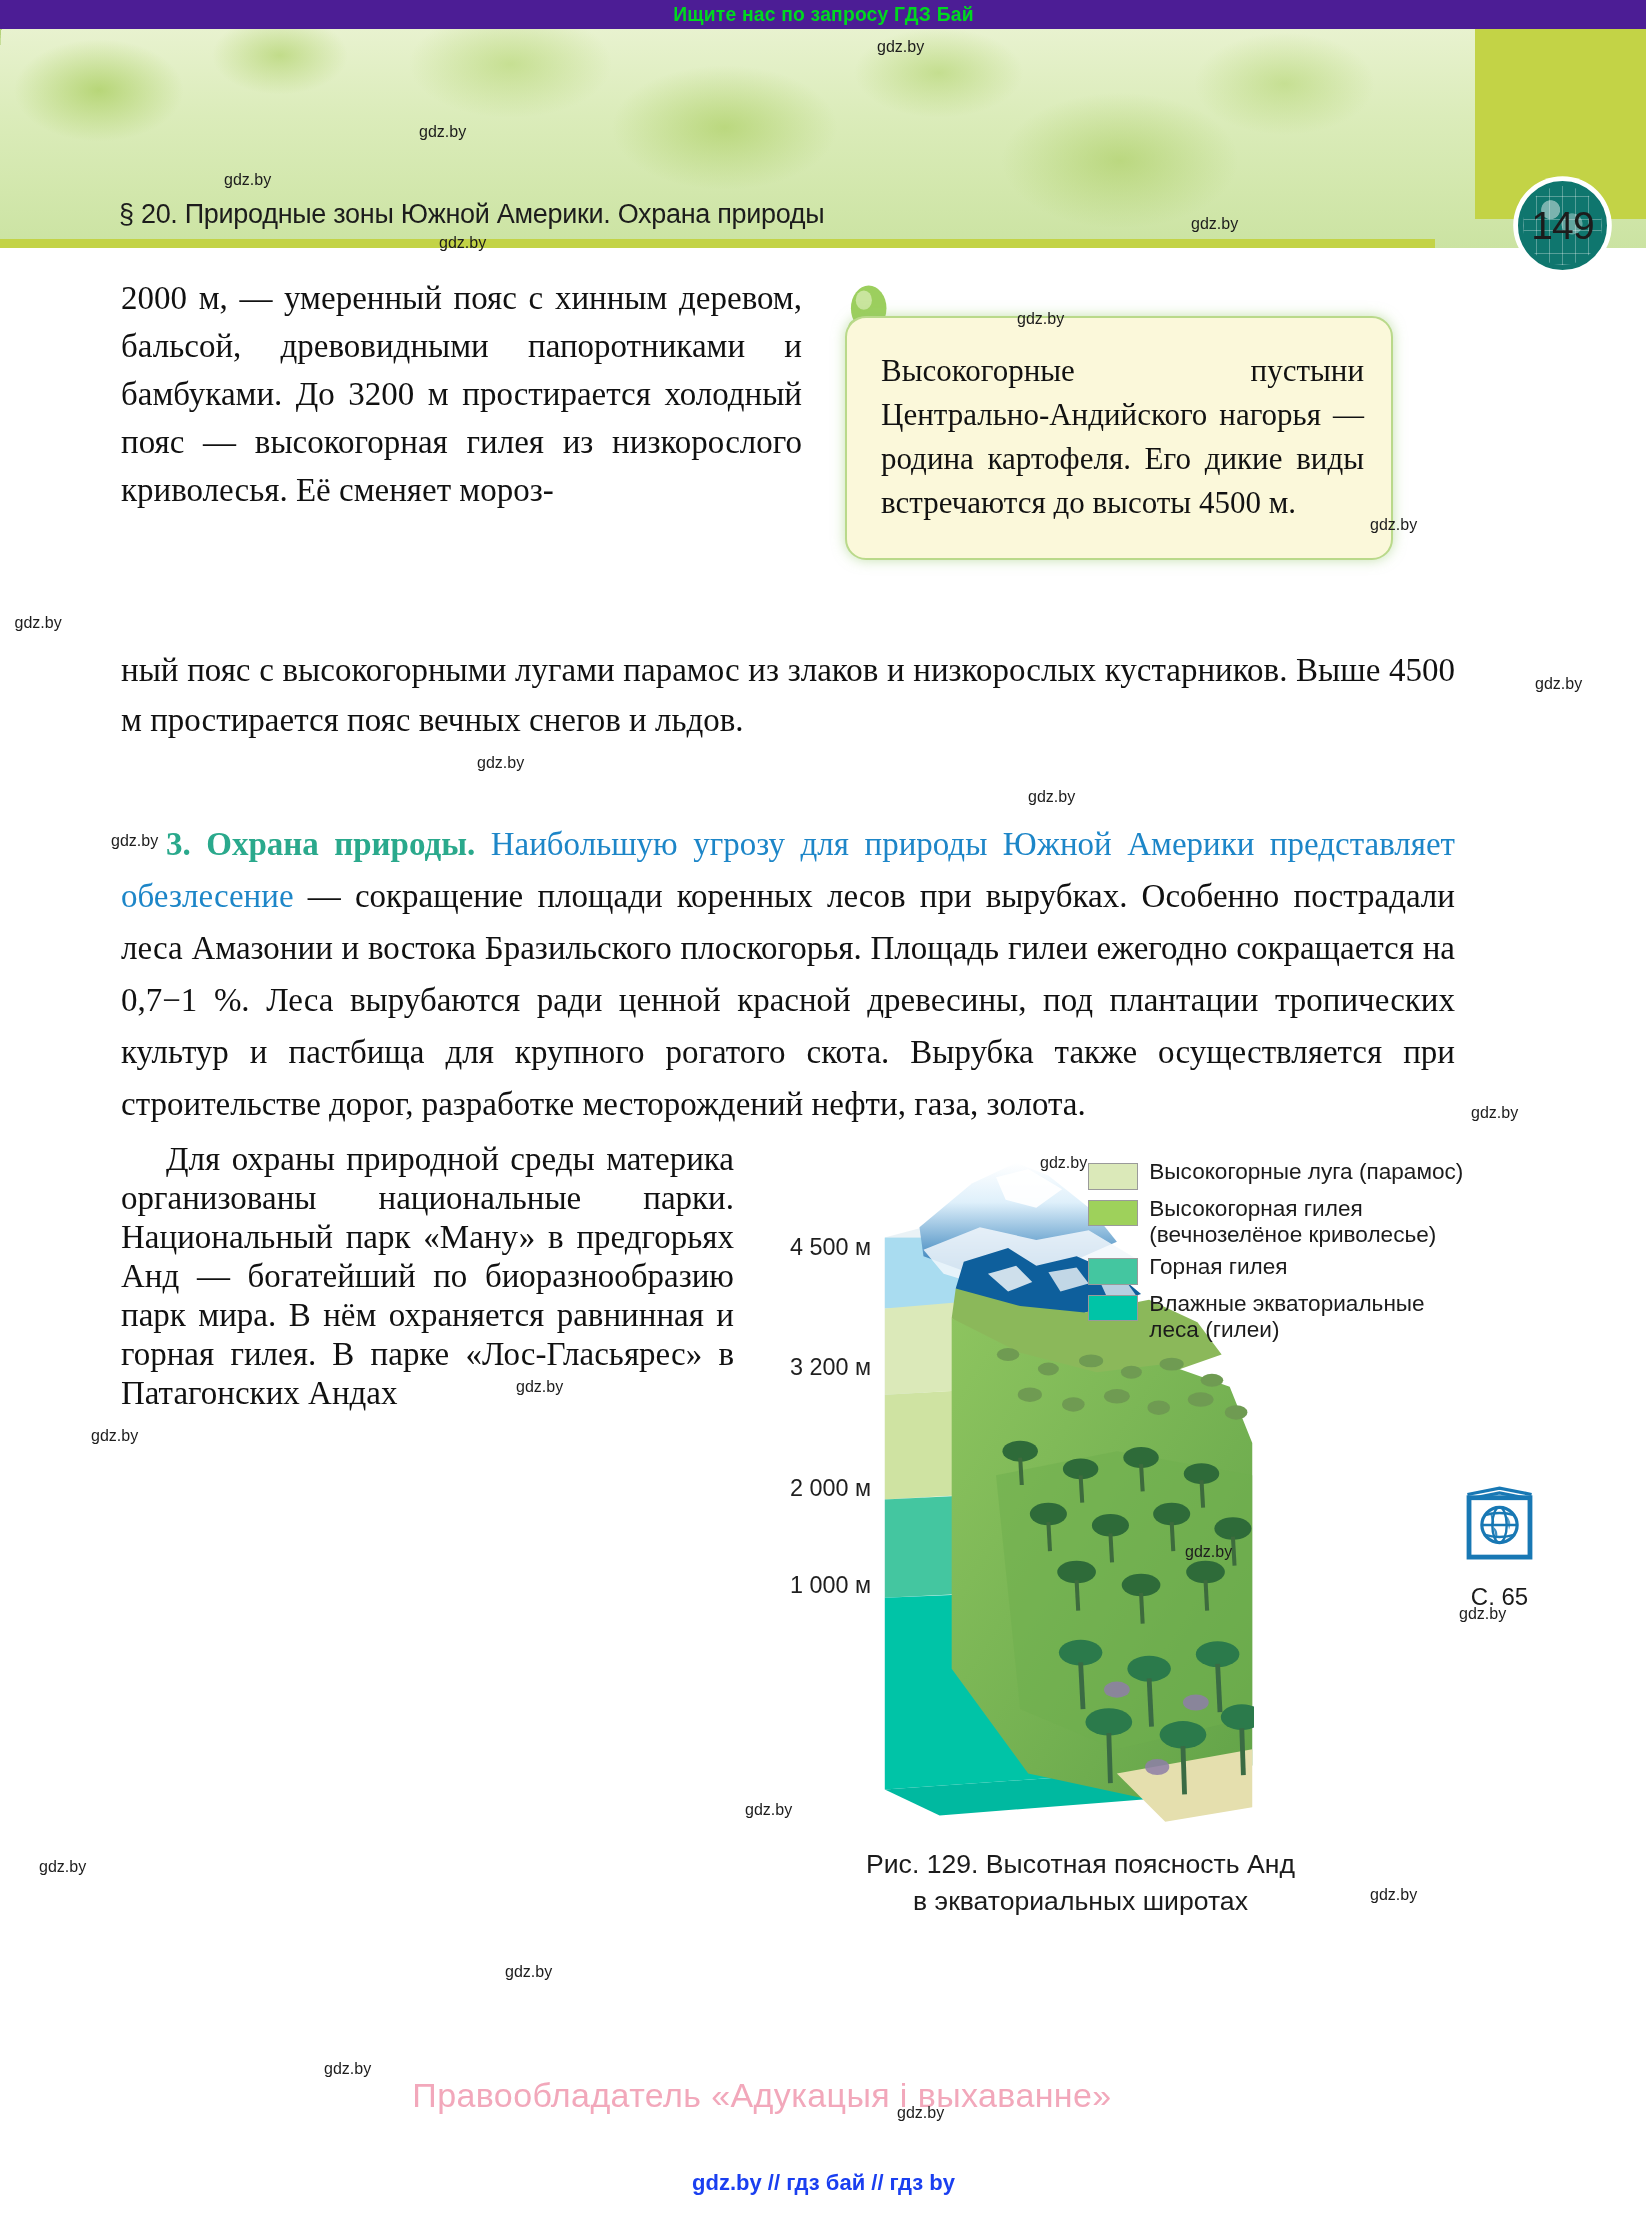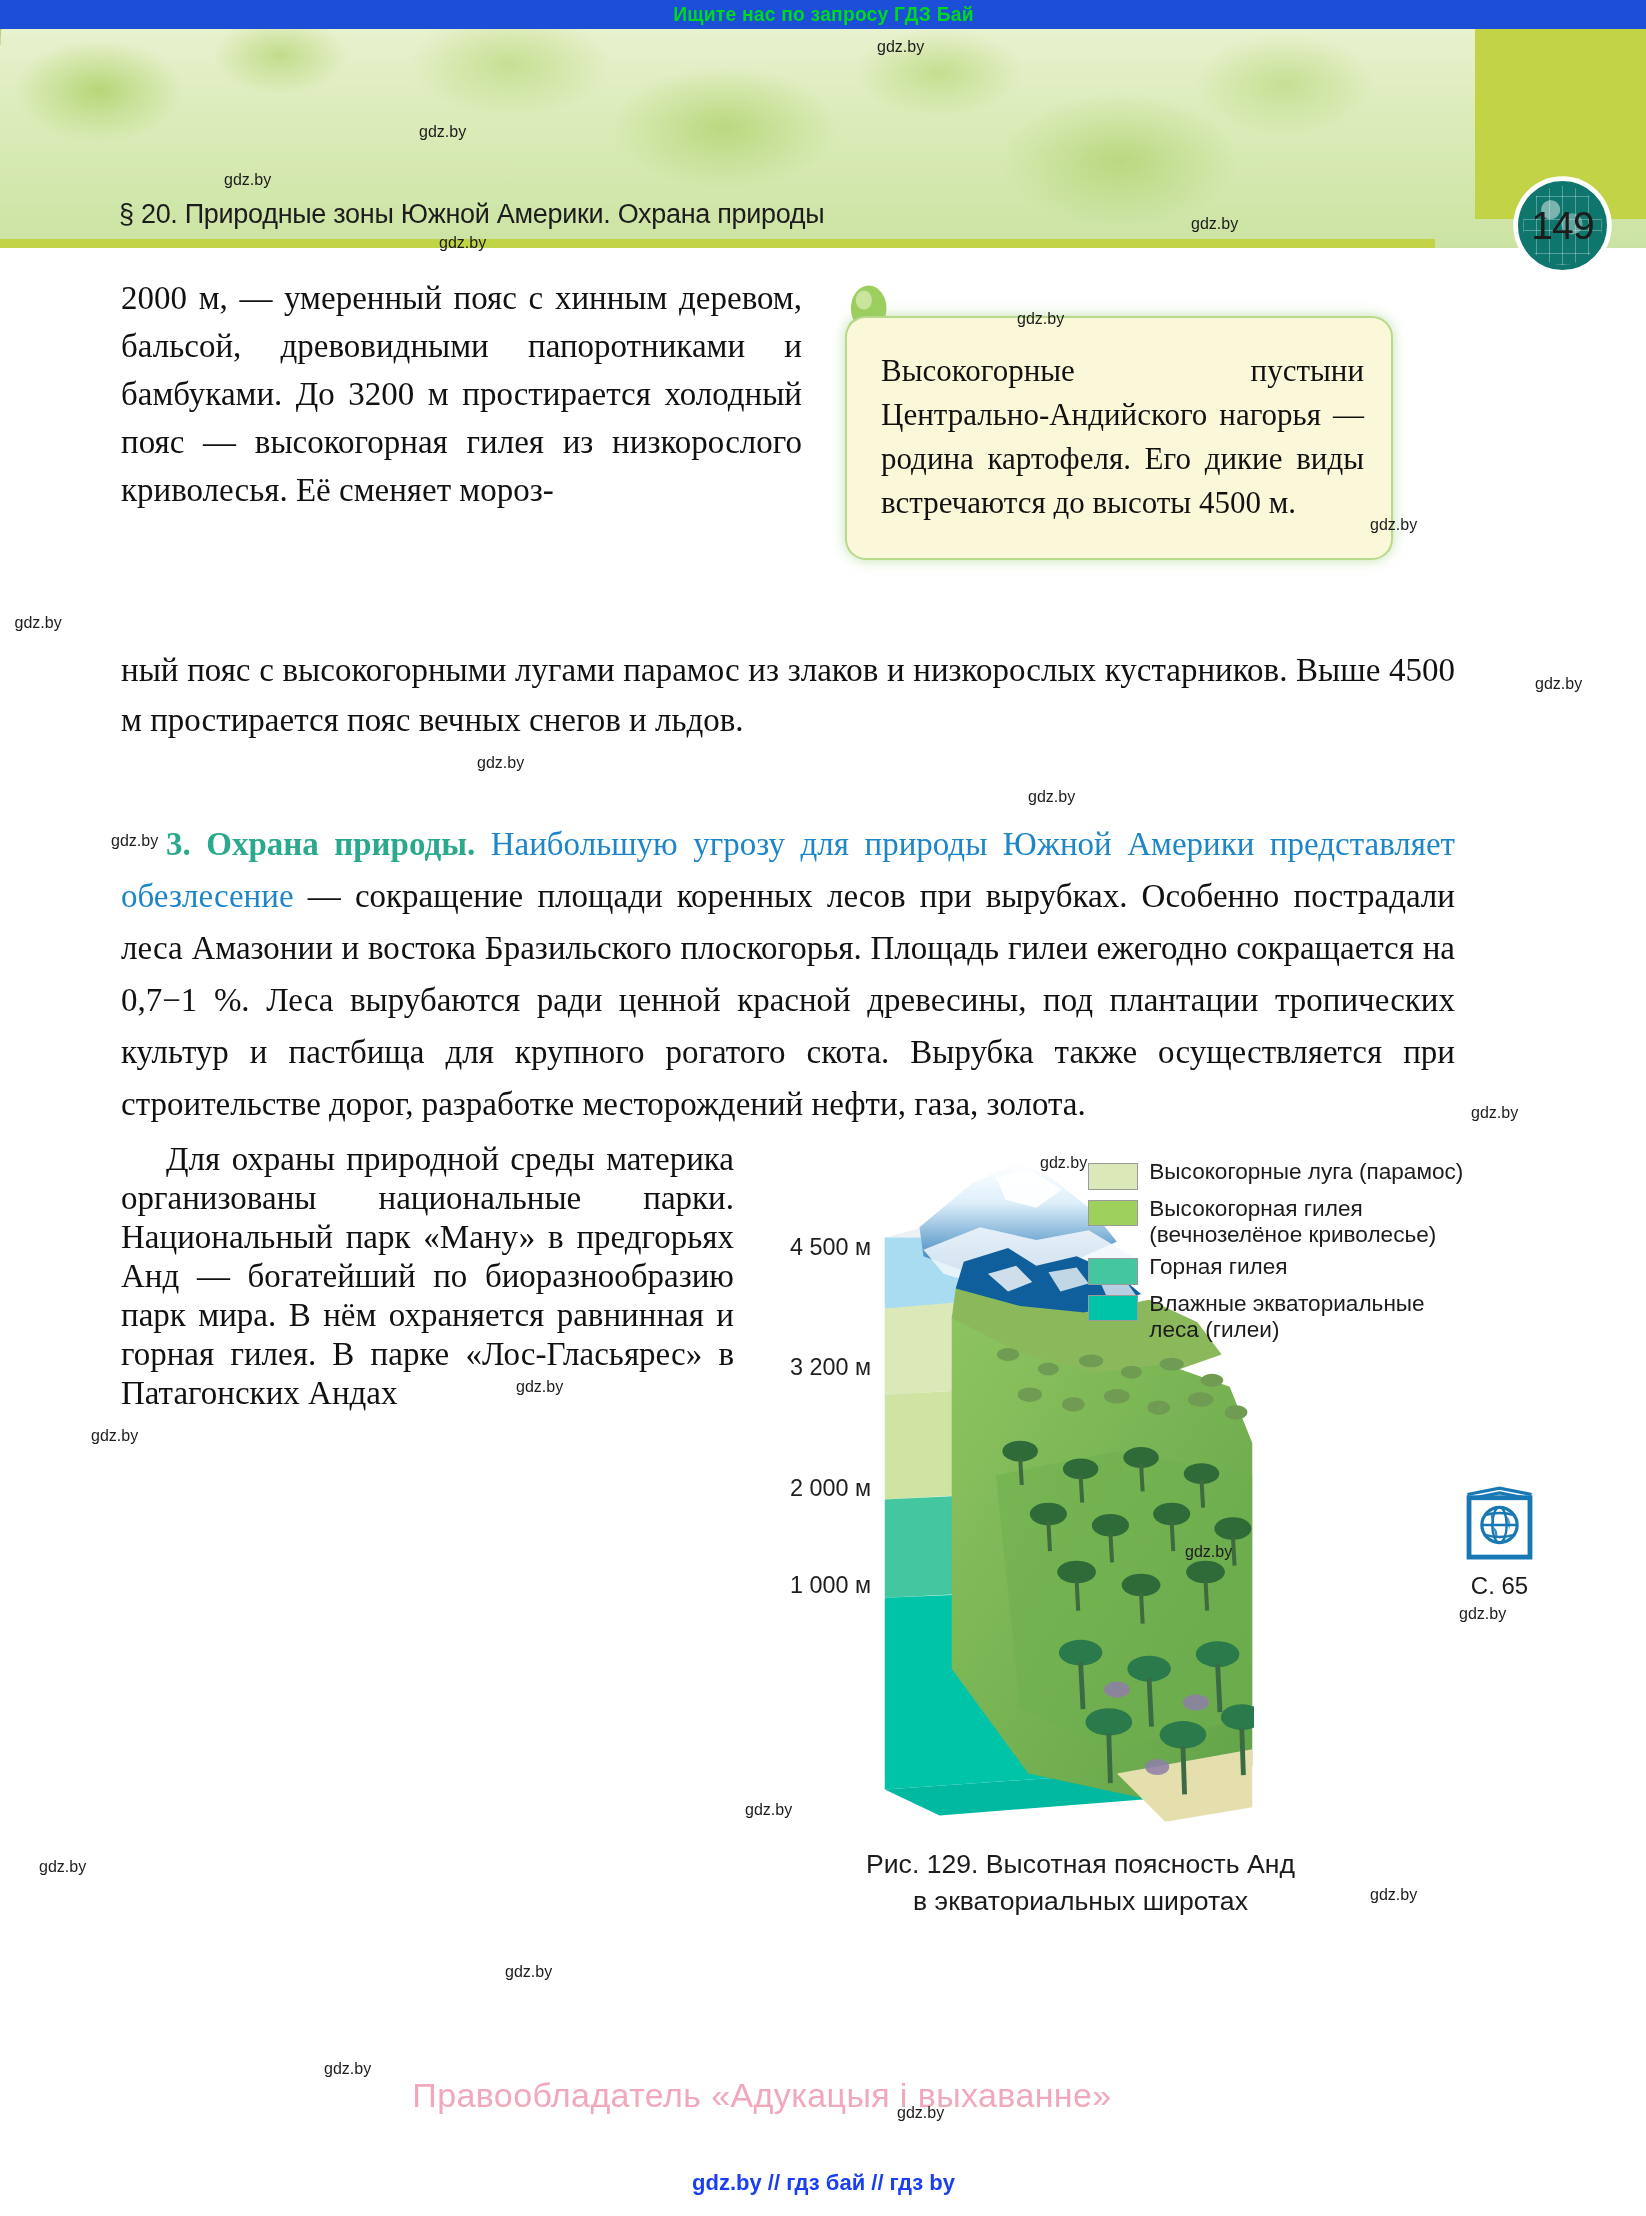--- a/index.html
+++ b/index.html
@@ -9,21 +9,21 @@
     background: #ffffff;
     font-family: "Liberation Serif", serif;
     position: relative;
     overflow: hidden;
   }
 
   
   .topbar {
     position:absolute; left:0; top:0; width:1647px; height:29px;
     display:flex; align-items:center; justify-content:center;
-    background:#1d4ed8;
+    background:#4c1d95;
   }
   .topbar-text {
     font-family:"Liberation Sans", sans-serif;
     font-size:19.3px; font-weight:700; color:#00d820; letter-spacing:0.2px;
   }
 
   
   .header {
     position:absolute; left:0; top:29px; width:1647px; height:219px;
     overflow:hidden;
@@ -152,21 +152,21 @@
     font-family:"Liberation Sans", sans-serif;
     font-size:26.6px; line-height:37px; color:#1b1b1b;
   }
 
   
   .atlas {
     position:absolute; left:1443px; top:1483px; width:113px; text-align:center;
   }
   .atlas-caption {
     font-family:"Liberation Sans", sans-serif;
-    font-size:24px; color:#1b1b1b; margin-top:1px;text-align:center;
+    font-size:24px; color:#1b1b1b; margin-top:12px;text-align:center;
   }
 
   
   .copyright {
     position:absolute; left:0; top:2076px; width:1524px; text-align:center;
     font-family:"Liberation Sans", sans-serif;
     font-size:34px; color:#f2a8bb; letter-spacing:0.4px;
   }
   .bottom-links {
     position:absolute; left:0; top:2170px; width:1647px; text-align:center;

